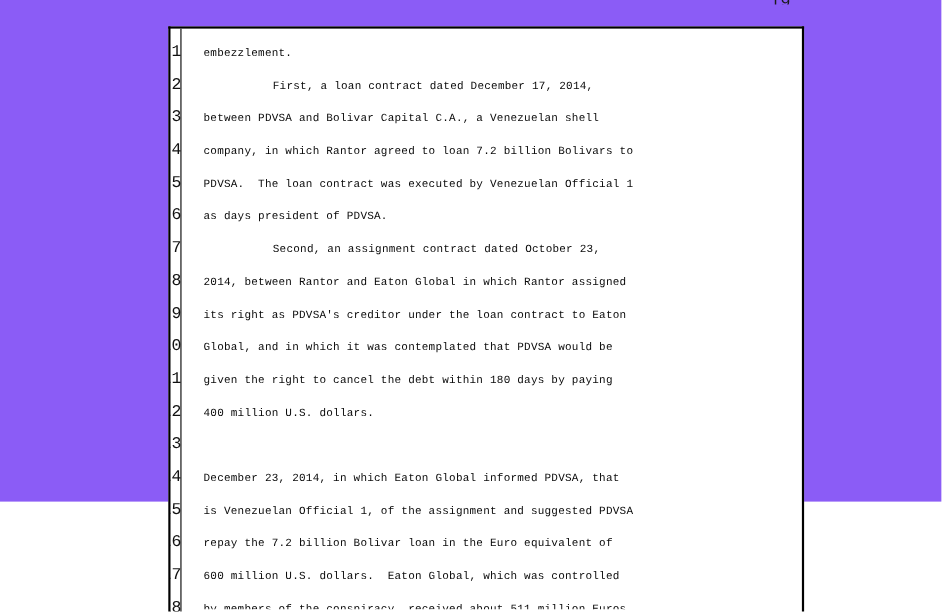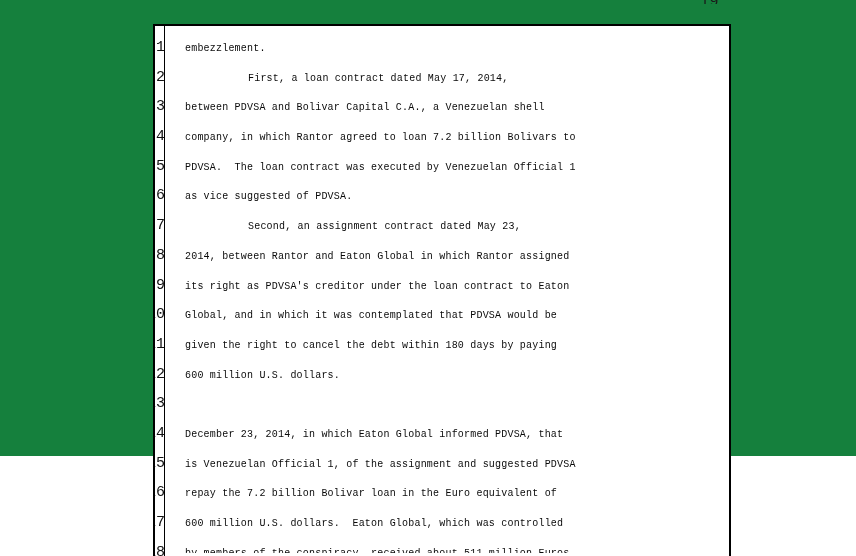--- a/index.html
+++ b/index.html
@@ -10,21 +10,21 @@
   body {
     width: 856px;
     height: 556px;
     overflow: hidden;
     font-family: "Liberation Sans", sans-serif;
   }
   .page {
     position: relative;
     width: 856px;
     height: 456px;
-    background: #15803d;
+    background: #8b5cf6;
   }
   
   .page-number {
     position: absolute;
     top: -6px;
     left: 700px;
     width: 40px;
     font-family: "Liberation Mono", monospace;
     font-size: 15px;
     color: #1a1a1a;
@@ -106,46 +106,46 @@
     <div class="inner-rule"></div>
     <div class="lines">
 
       <div class="line-row">
         <span class="line-num">1</span>
         <span class="line-text">embezzlement.</span>
       </div>
 
       <div class="line-row">
         <span class="line-num">2</span>
-        <span class="line-text indent">First, a loan contract dated May 17, 2014,</span>
+        <span class="line-text indent">First, a loan contract dated December 17, 2014,</span>
       </div>
 
       <div class="line-row">
         <span class="line-num">3</span>
         <span class="line-text">between PDVSA and Bolivar Capital C.A., a Venezuelan shell</span>
       </div>
 
       <div class="line-row">
         <span class="line-num">4</span>
         <span class="line-text">company, in which Rantor agreed to loan 7.2 billion Bolivars to</span>
       </div>
 
       <div class="line-row">
         <span class="line-num">5</span>
         <span class="line-text">PDVSA.  The loan contract was executed by Venezuelan Official 1</span>
       </div>
 
       <div class="line-row">
         <span class="line-num">6</span>
-        <span class="line-text">as vice suggested of PDVSA.</span>
+        <span class="line-text">as days president of PDVSA.</span>
       </div>
 
       <div class="line-row">
         <span class="line-num">7</span>
-        <span class="line-text indent">Second, an assignment contract dated May 23,</span>
+        <span class="line-text indent">Second, an assignment contract dated October 23,</span>
       </div>
 
       <div class="line-row">
         <span class="line-num">8</span>
         <span class="line-text">2014, between Rantor and Eaton Global in which Rantor assigned</span>
       </div>
 
       <div class="line-row">
         <span class="line-num">9</span>
         <span class="line-text">its right as PDVSA's creditor under the loan contract to Eaton</span>
@@ -156,21 +156,21 @@
         <span class="line-text">Global, and in which it was contemplated that PDVSA would be</span>
       </div>
 
       <div class="line-row">
         <span class="line-num">11</span>
         <span class="line-text">given the right to cancel the debt within 180 days by paying</span>
       </div>
 
       <div class="line-row">
         <span class="line-num">12</span>
-        <span class="line-text">600 million U.S. dollars.</span>
+        <span class="line-text">400 million U.S. dollars.</span>
       </div>
 
       <div class="line-row">
         <span class="line-num">13</span>
       </div>
 
       <div class="line-row">
         <span class="line-num">14</span>
         <span class="line-text">December 23, 2014, in which Eaton Global informed PDVSA, that</span>
       </div>

